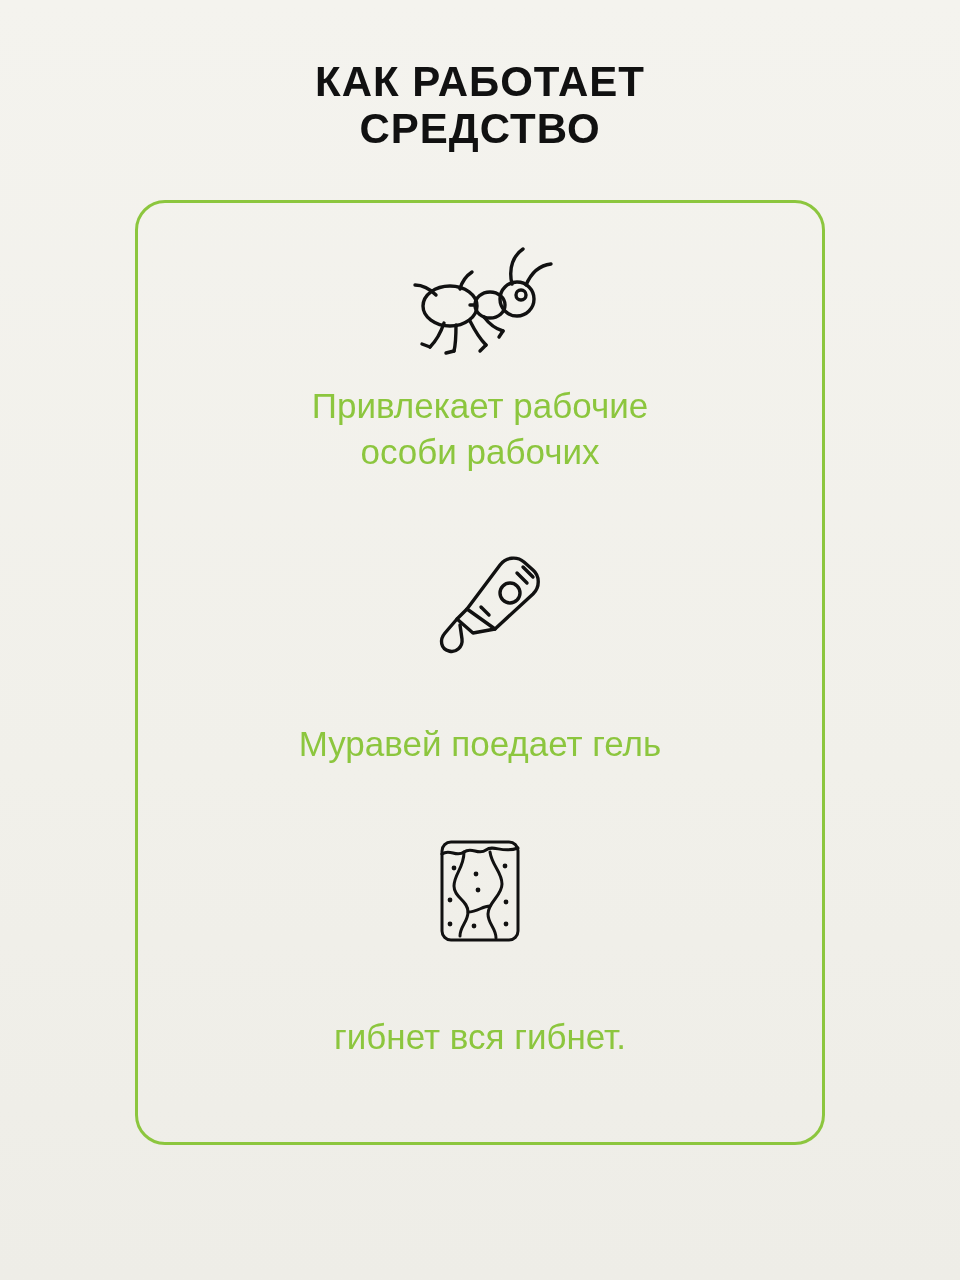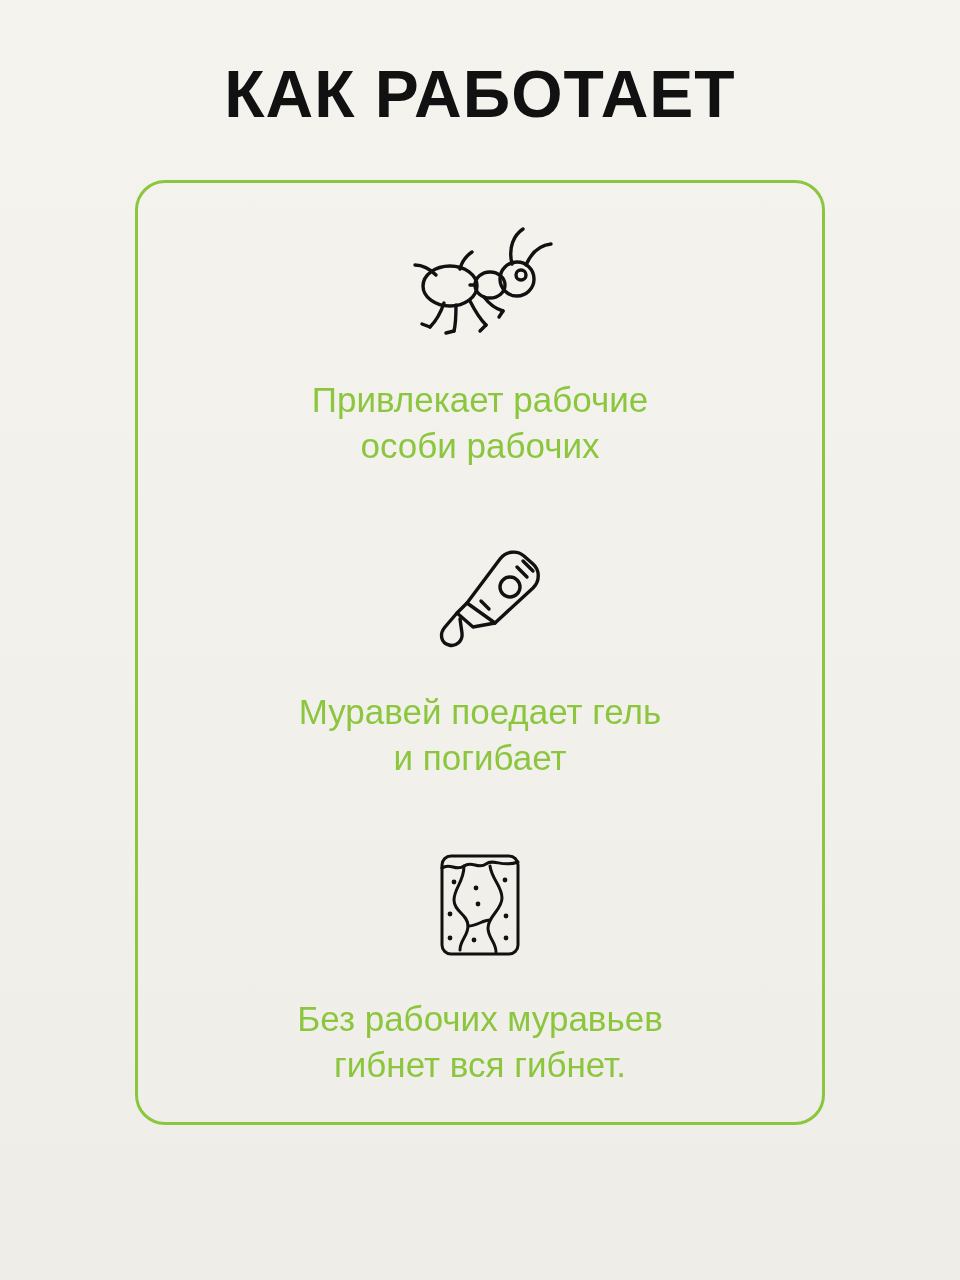--- a/index.html
+++ b/index.html
@@ -20,21 +20,21 @@
     box-sizing: border-box;
     background: linear-gradient(180deg, #f4f3ee 0%, #f1f0ea 60%, #eeede7 100%);
     display: flex;
     flex-direction: column;
     align-items: center;
   }
   .headline {
     margin-top: 58px;
     width: 760px;
     text-align: center;
-    font-size: 66px;
+    font-size: 42px;
     line-height: 1.12;
     font-weight: 700;
     letter-spacing: 1px;
     color: #111111;
     text-transform: uppercase;
   }
   .headline .line {
     display: block;
   }
   .card {
@@ -51,47 +51,48 @@
     align-items: center;
     padding-top: 26px;
   }
   .step {
     width: 100%;
     display: flex;
     flex-direction: column;
     align-items: center;
   }
   .step-1 { margin-top: 14px; }
-  .step-2 { margin-top: 66px; }
+  .step-2 { margin-top: 66px; gap: 40px; }
   .step-3 { margin-top: 60px; }
 
   .icon-wrap {
     height: 126px;
     display: flex;
     align-items: center;
     justify-content: center;
   }
   .step-caption {
-    margin-top: 28px;
+    margin-top: 14px;
     width: 560px;
     text-align: center;
     color: #8cc63e;
     font-size: 35px;
     line-height: 1.32;
     font-weight: 400;
   }
   svg { display: block; }
 </style>
 </head>
 <body>
 
 <div class="poster">
 
   <div class="headline">
     <span class="line">КАК РАБОТАЕТ</span>
+    <span class="line">СРЕДСТВО</span>
   </div>
 
   <div class="card">
 
     <div class="step step-1">
       <div class="icon-wrap">
         <svg width="160" height="126" viewBox="0 0 160 126" fill="none" stroke="#111111" stroke-width="3.4" stroke-linecap="round" stroke-linejoin="round">
           <ellipse cx="50" cy="63" rx="27" ry="20"></ellipse>
           <ellipse cx="90" cy="62" rx="15" ry="13"></ellipse>
           <circle cx="117" cy="56" r="17"></circle>
@@ -124,21 +125,20 @@
           <path d="M62 68 L52 78 L68 92 L90 88"></path>
           <path d="M52 78 L40 92 C34 99 36 108 44 110 C51 112 58 106 57 98 L55 84"></path>
           <circle cx="105" cy="52" r="10"></circle>
           <path d="M112 32 L122 42"></path>
           <path d="M118 26 L128 36"></path>
           <path d="M76 66 L84 74"></path>
         </svg>
       </div>
       <div class="step-caption">
         <span>Муравей поедает гель</span><br>
-        <span>и погибает</span>
       </div>
     </div>
 
     <div class="step step-3">
       <div class="icon-wrap">
         <svg width="140" height="126" viewBox="0 0 140 126" fill="none" stroke="#111111" stroke-width="3" stroke-linecap="round" stroke-linejoin="round">
           <rect x="32" y="14" width="76" height="98" rx="9"></rect>
           <path d="M32 26 C40 20 46 30 54 24 C62 18 68 28 76 22 C84 16 92 26 108 20"></path>
           <path d="M54 24 C54 40 44 46 44 58 C44 70 58 72 58 84 C58 94 50 98 50 108"></path>
           <path d="M80 24 C82 38 92 44 92 56 C92 68 78 74 78 86 C78 96 86 100 86 110"></path>
@@ -148,19 +148,19 @@
           <circle cx="95" cy="38" r="2.4" fill="#111111" stroke="none"></circle>
           <circle cx="40" cy="72" r="2.4" fill="#111111" stroke="none"></circle>
           <circle cx="68" cy="62" r="2.4" fill="#111111" stroke="none"></circle>
           <circle cx="96" cy="74" r="2.4" fill="#111111" stroke="none"></circle>
           <circle cx="64" cy="98" r="2.4" fill="#111111" stroke="none"></circle>
           <circle cx="96" cy="96" r="2.4" fill="#111111" stroke="none"></circle>
           <circle cx="40" cy="96" r="2.4" fill="#111111" stroke="none"></circle>
         </svg>
       </div>
       <div class="step-caption">
-        <span>Без рабочих муравьев</span><br>
+        <br>
         <span>гибнет вся гибнет.</span>
       </div>
     </div>
 
   </div>
 </div>
 
 </body></html>

